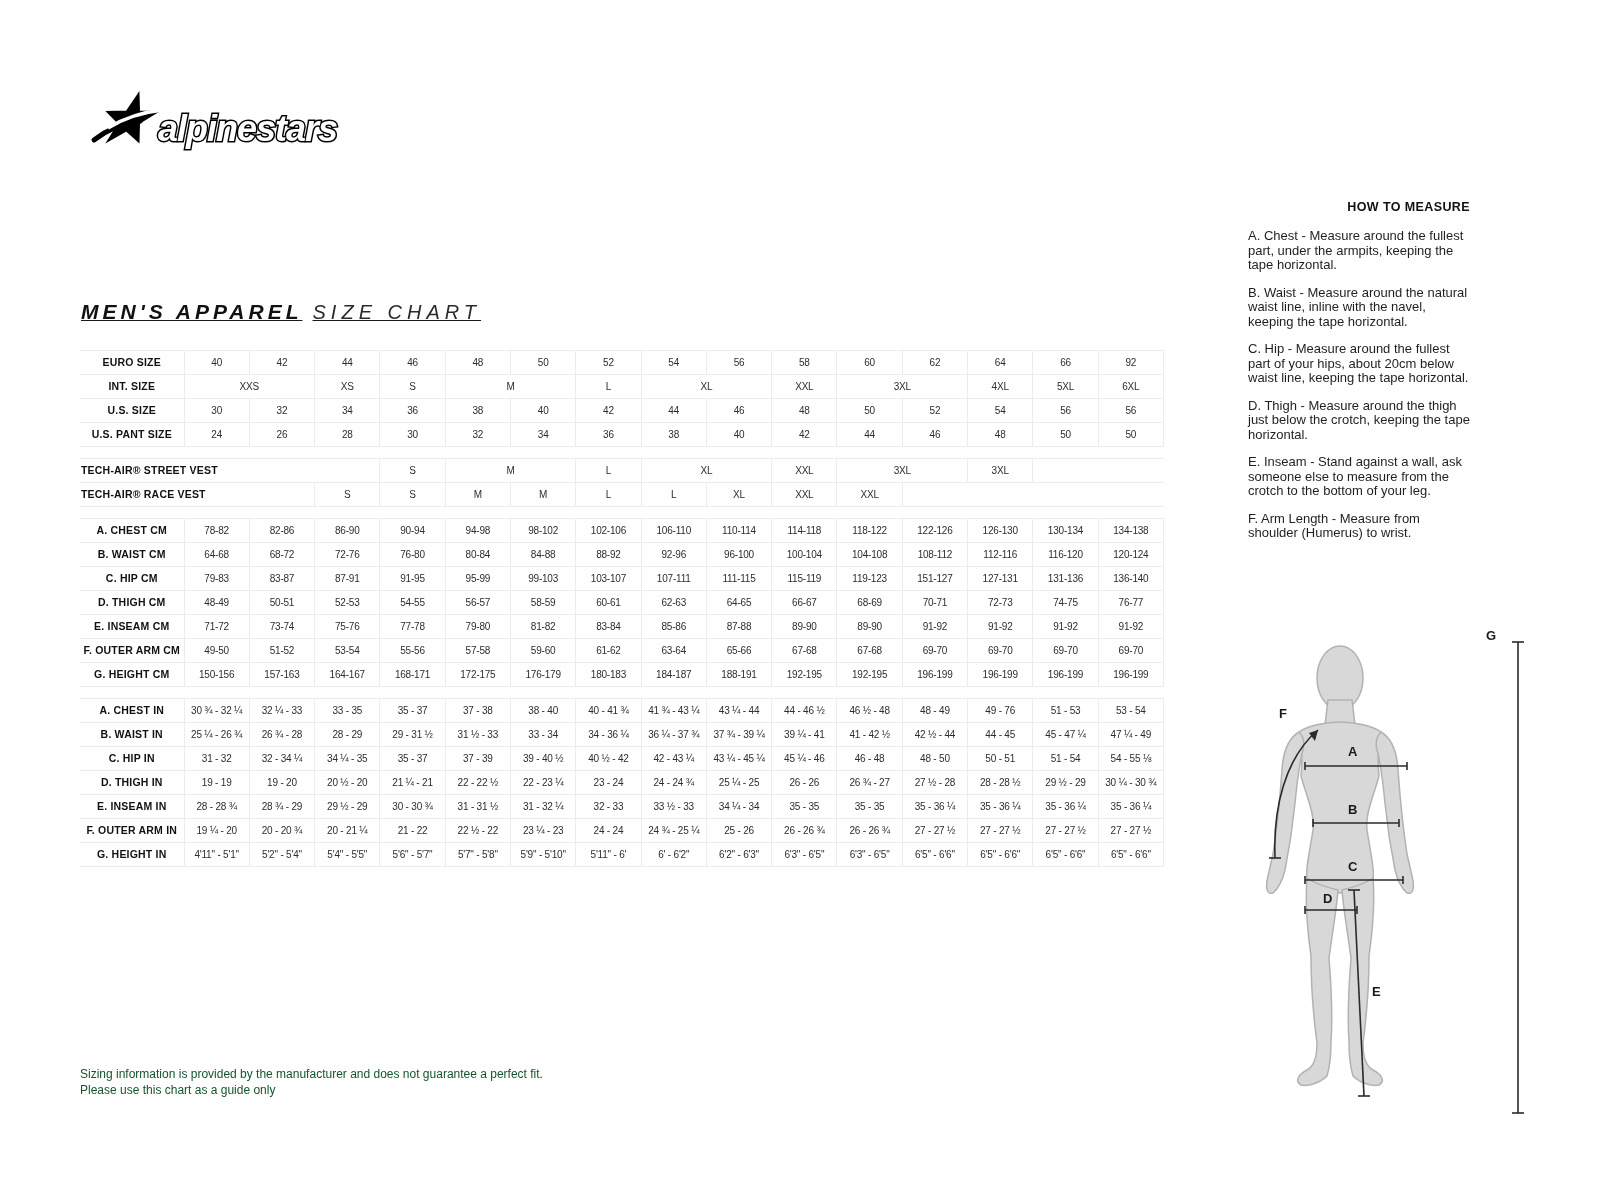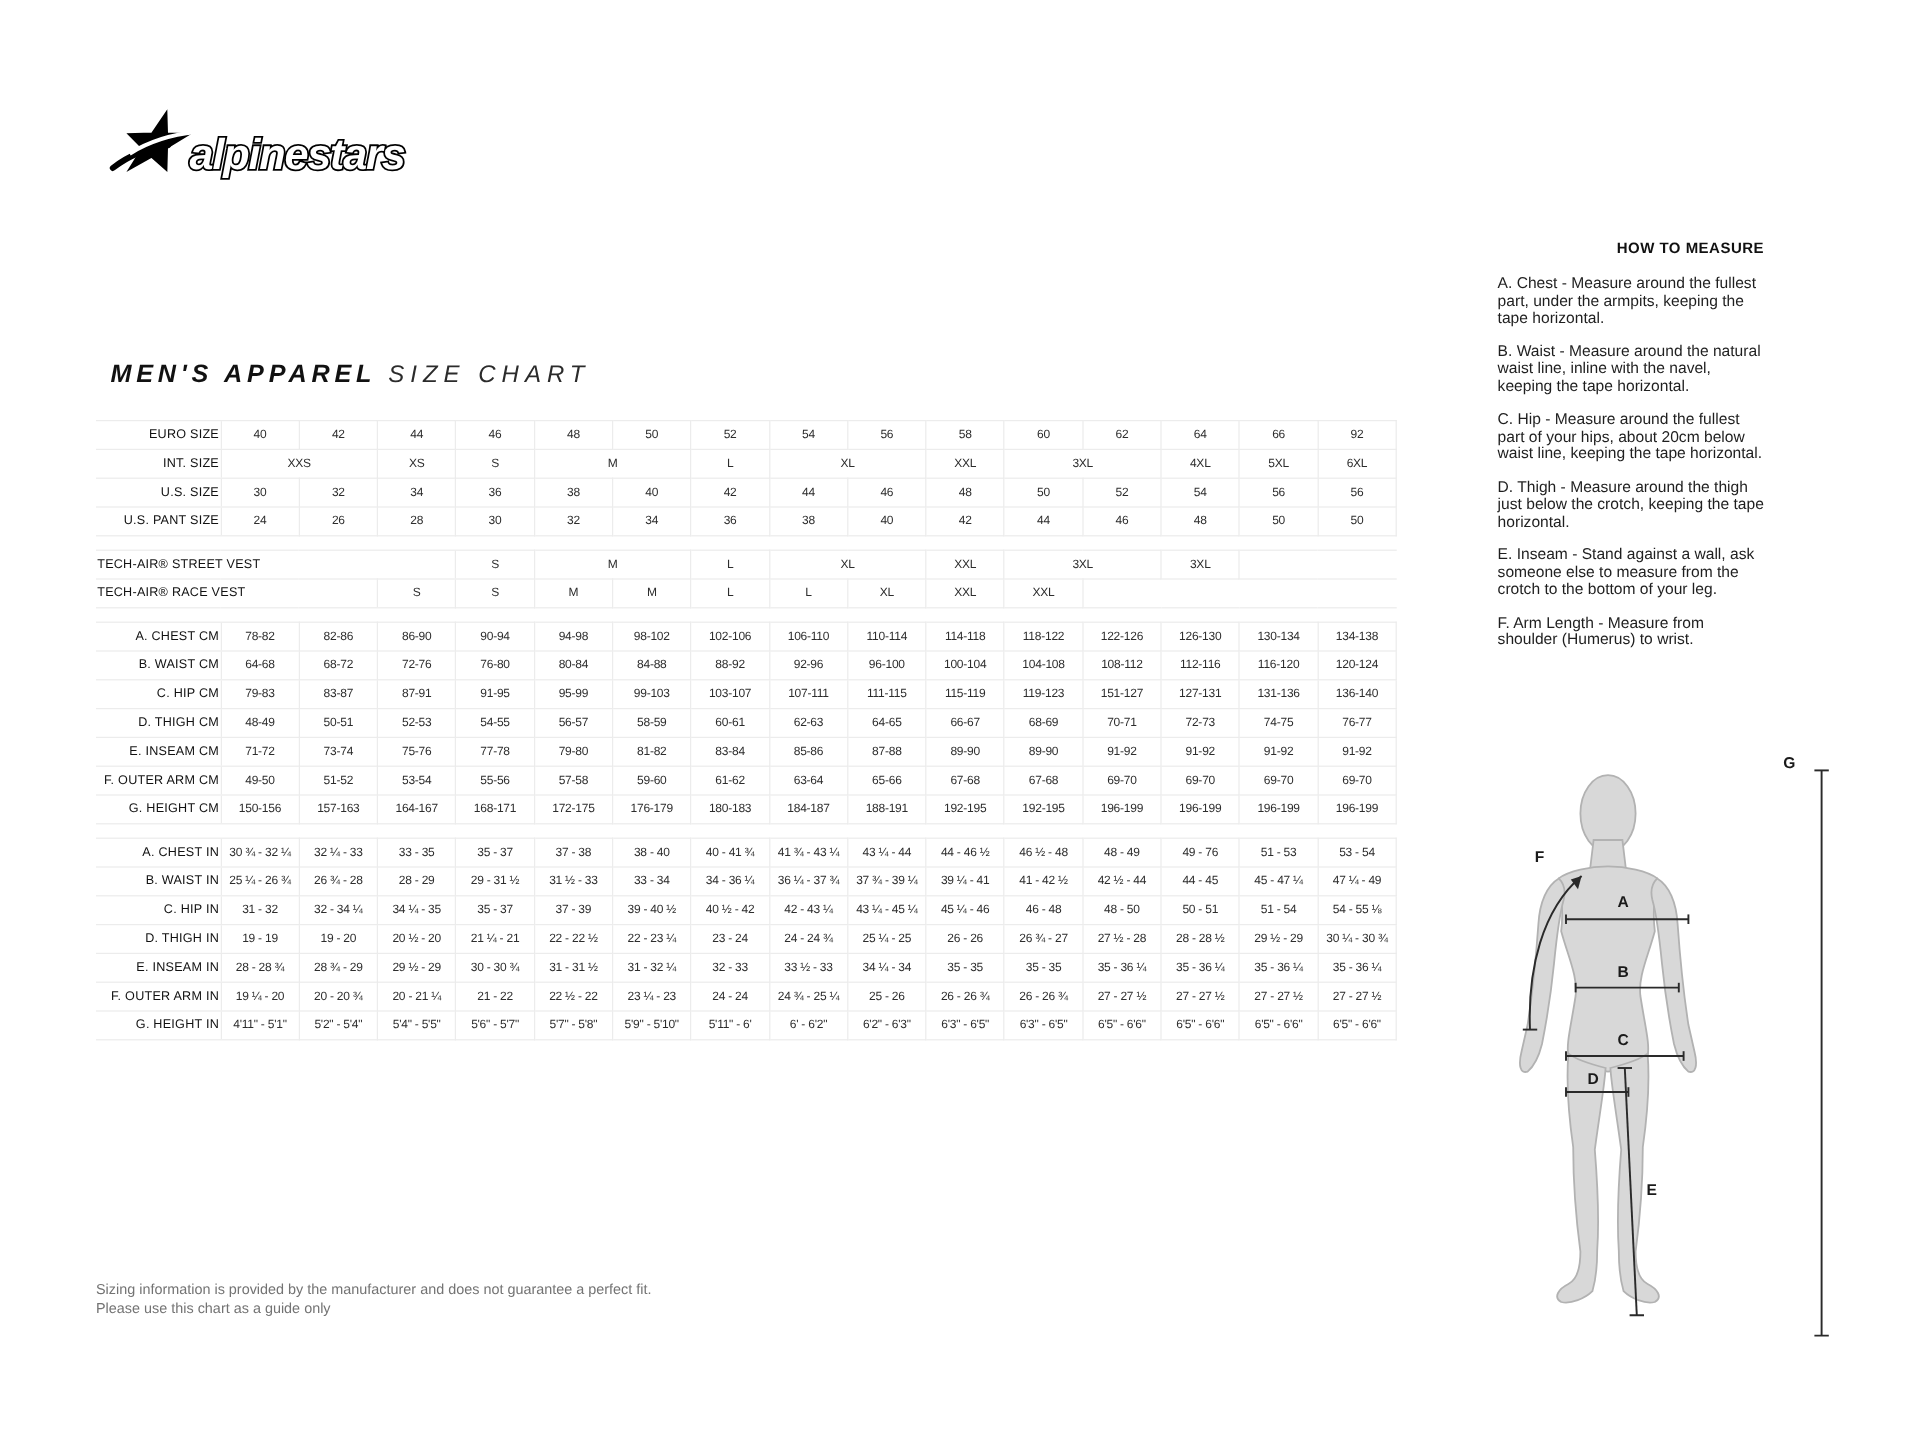--- a/index.html
+++ b/index.html
@@ -5,30 +5,30 @@
   * { margin:0; padding:0; box-sizing:border-box; }
   html,body { width:1600px; height:1200px; background:#ffffff; font-family:"Liberation Sans", sans-serif; color:#1a1a1a; }
   body { position:relative; overflow:hidden; }
 
   .abs { position:absolute; }
 
   
   .logo { left:78px; top:84px; width:280px; height:80px; }
 
   
-  .title-block { left:92px; top:300px; white-space:nowrap; }
+  .title-block { left:81px; top:300px; white-space:nowrap;text-decoration:underline; }
   .title-bold { font-style:italic; font-weight:800; font-size:21px; letter-spacing:4px; color:#111; }
   .title-light { font-style:italic; font-weight:400; font-size:20px; letter-spacing:5px; color:#2b2b2b; margin-left:10px; }
 
   
   .size-table-wrap { left:80px; top:350px; width:1084px; }
   table.size-table { width:100%; border-collapse:collapse; table-layout:fixed; }
   .size-table th, .size-table td { height:24px; vertical-align:middle; padding:2px 1px; }
   .size-table th {
-    text-align:right; font-size:10.5px; font-weight:400; color:#111;
+    text-align:center; font-size:10.5px; font-weight:700; color:#111;
     letter-spacing:0.2px; line-height:11.5px; text-transform:uppercase;
     border-top:1px solid #ececec; border-bottom:1px solid #ececec;
   }
   .size-table th.nowrap { white-space:nowrap; overflow:visible; }
   .size-table td {
     text-align:center; font-size:10px; font-weight:500; color:#2d2d2d;
     letter-spacing:-0.2px; white-space:nowrap;
     border:1px solid #ececec;
   }
   .size-table td.blank { border-left:none; border-right:none; }
@@ -37,21 +37,21 @@
   
   .measure-panel { left:1248px; top:200px; width:222px; }
   .measure-heading { font-size:12.5px; font-weight:700; letter-spacing:0.4px; margin-bottom:15px; color:#111;text-align:right; }
   .measure-panel p { font-size:13px; line-height:14.5px; color:#1f1f1f; margin-bottom:13px; }
 
   
   .figure-wrap { left:1235px; top:618px; width:310px; height:535px; }
   .figure-wrap svg { display:block; }
 
   
-  .disclaimer { left:80px; top:1066px; font-size:12px; line-height:16px; color:#737373; }
+  .disclaimer { left:80px; top:1066px; font-size:12px; line-height:16px; color:#14532d; }
 </style>
 </head>
 <body>
 
 <div class="abs logo">
   <svg width="280" height="80" viewBox="0 0 280 80">
     <g transform="translate(52,36) skewX(-18)">
       <path d="M0,-26 L6.2,-8.5 L24.7,-8 L10,3.2 L15.3,21 L0,10.5 L-15.3,21 L-10,3.2 L-24.7,-8 L-6.2,-8.5 Z" fill="#000" stroke="#000" stroke-width="2"></path>
     </g>
     <path d="M16,56 C30,45 47,39 62,37" stroke="#000" stroke-width="5" fill="none" stroke-linecap="round"></path>

